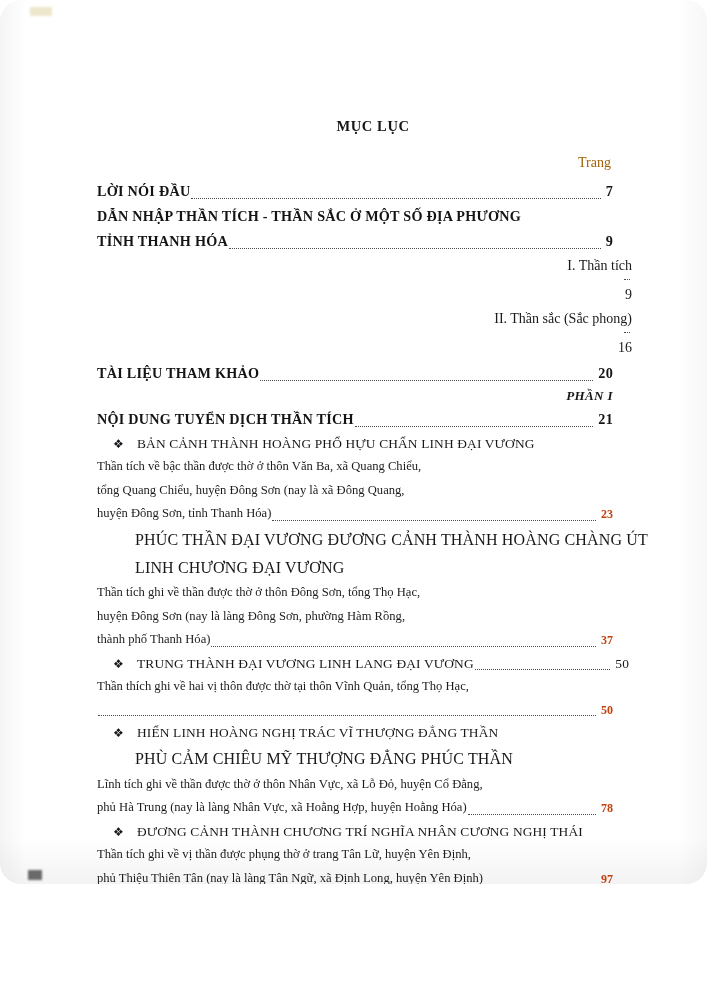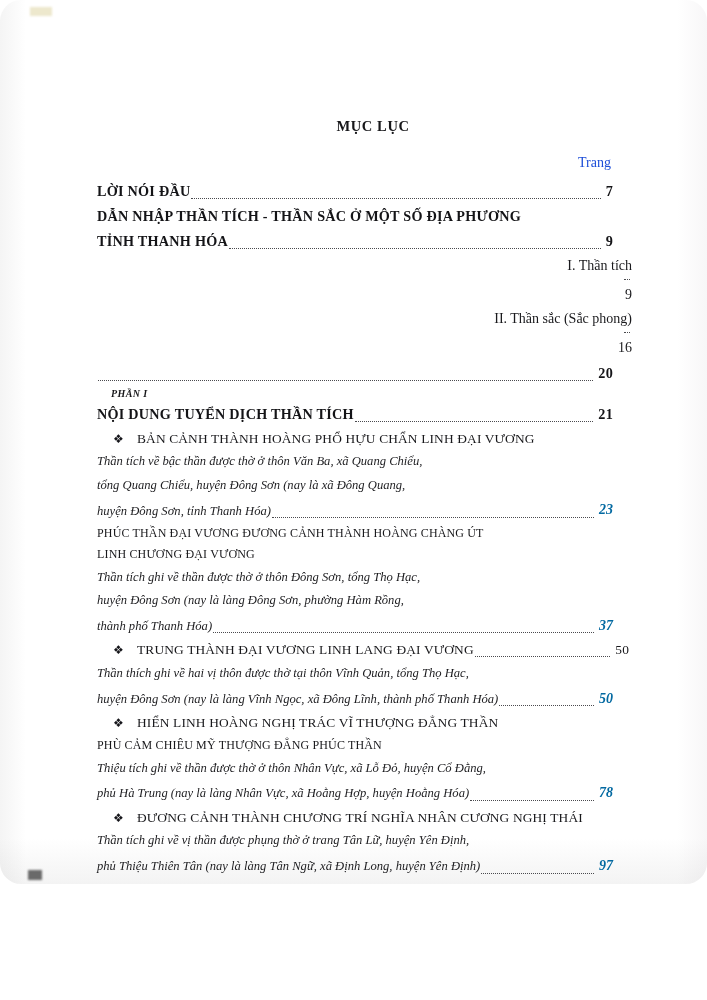--- a/index.html
+++ b/index.html
@@ -71,29 +71,29 @@
     font-weight: bold;
     font-size: 14.5px;
     letter-spacing: 0.6px;
     color: #17171a;
     margin: 0 0 20px 0;
     padding-left: 36px;
   }
   .trang-label {
     text-align: right;
     font-size: 14px;
-    color: #1d4ed8;
+    color: #a16207;
     margin: 0 0 9px 0;
     padding-right: 2px;
   }
   .part-label {
-    text-align: left;
+    text-align: right;
     font-style: italic;
     font-weight: bold;
-    font-size: 10px;
+    font-size: 13px;
     letter-spacing: 0.4px;
     color: #17171a;
     margin: 3px 0 4px 0;
     padding-left: 14px;
   }
 
   
   .row {
     display: flex;
     align-items: flex-end;
@@ -151,38 +151,38 @@
     line-height: 1.62;
     padding-left: 16px;
   }
   .entry-title .bullet {
     display: inline-block;
     width: 24px;
     font-size: 12px;
     color: #15151a;
   }
   .entry-title-cont {
-    font-size: 12px;
+    font-size: 16px;
     letter-spacing: 0.15px;
     color: #18181b;
     line-height: 1.62;
     padding-left: 0px;
+    margin-left: 38px;
   }
 
   
   .desc {
     font-size: 12.6px;
     color: #1c1c1f;
     line-height: 1.70;
-    font-style: italic;
   }
   .desc .pg {
-    font-size: 14px;
-    font-weight: bold;
-    color: #0369a1;
+    font-size: 12px;
+    font-weight: bold;
+    color: #c2410c;
   }
   .desc .leader { margin-bottom: 4px; }
 
   .block { margin-bottom: 1px; }
 
   
   .page-number {
     position: absolute;
     right: 100px;
     top: 912px;
@@ -241,20 +241,21 @@
       <span class="pg">9</span>
     </div>
 
     <div class="row lvl2">
       <span class="label">II. Thần sắc (Sắc phong)</span>
       <span class="leader"></span>
       <span class="pg">16</span>
     </div>
 
     <div class="row lvl1">
+      <span class="label">TÀI LIỆU THAM KHẢO</span>
       <span class="leader"></span>
       <span class="pg">20</span>
     </div>
 
     <div class="part-label">PHẦN I</div>
 
     <div class="row lvl1">
       <span class="label">NỘI DUNG TUYỂN DỊCH THẦN TÍCH</span>
       <span class="leader"></span>
       <span class="pg">21</span>
@@ -300,35 +301,34 @@
     <div class="block">
       <div class="row entry-title">
         <span class="label"><span class="bullet">❖</span><span>TRUNG THÀNH ĐẠI VƯƠNG LINH LANG ĐẠI VƯƠNG</span></span>
         <span class="leader"></span>
         <span class="pg">50</span>
       </div>
       <div class="line desc">
         <span>Thần thích ghi về hai vị thôn được thờ tại thôn Vĩnh Quản, tổng Thọ Hạc,</span>
       </div>
       <div class="row desc">
-        <span class="label">huyện Đông Sơn (nay là làng Vĩnh Ngọc, xã Đông Lĩnh, thành phố Thanh Hóa)</span>
         <span class="leader"></span>
         <span class="pg">50</span>
       </div>
     </div>
 
     <div class="block">
       <div class="line entry-title">
         <span class="bullet">❖</span><span>HIỂN LINH HOÀNG NGHỊ TRÁC VĨ THƯỢNG ĐẲNG THẦN</span>
       </div>
       <div class="line entry-title-cont">
         <span>PHÙ CẢM CHIÊU MỸ THƯỢNG ĐẲNG PHÚC THẦN</span>
       </div>
       <div class="line desc">
-        <span>Thiệu tích ghi về thần được thờ ở thôn Nhân Vực, xã Lỗ Đỏ, huyện Cổ Đằng,</span>
+        <span>Lĩnh tích ghi về thần được thờ ở thôn Nhân Vực, xã Lỗ Đỏ, huyện Cổ Đằng,</span>
       </div>
       <div class="row desc">
         <span class="label">phủ Hà Trung (nay là làng Nhân Vực, xã Hoằng Hợp, huyện Hoằng Hóa)</span>
         <span class="leader"></span>
         <span class="pg">78</span>
       </div>
     </div>
 
     <div class="block">
       <div class="line entry-title">

